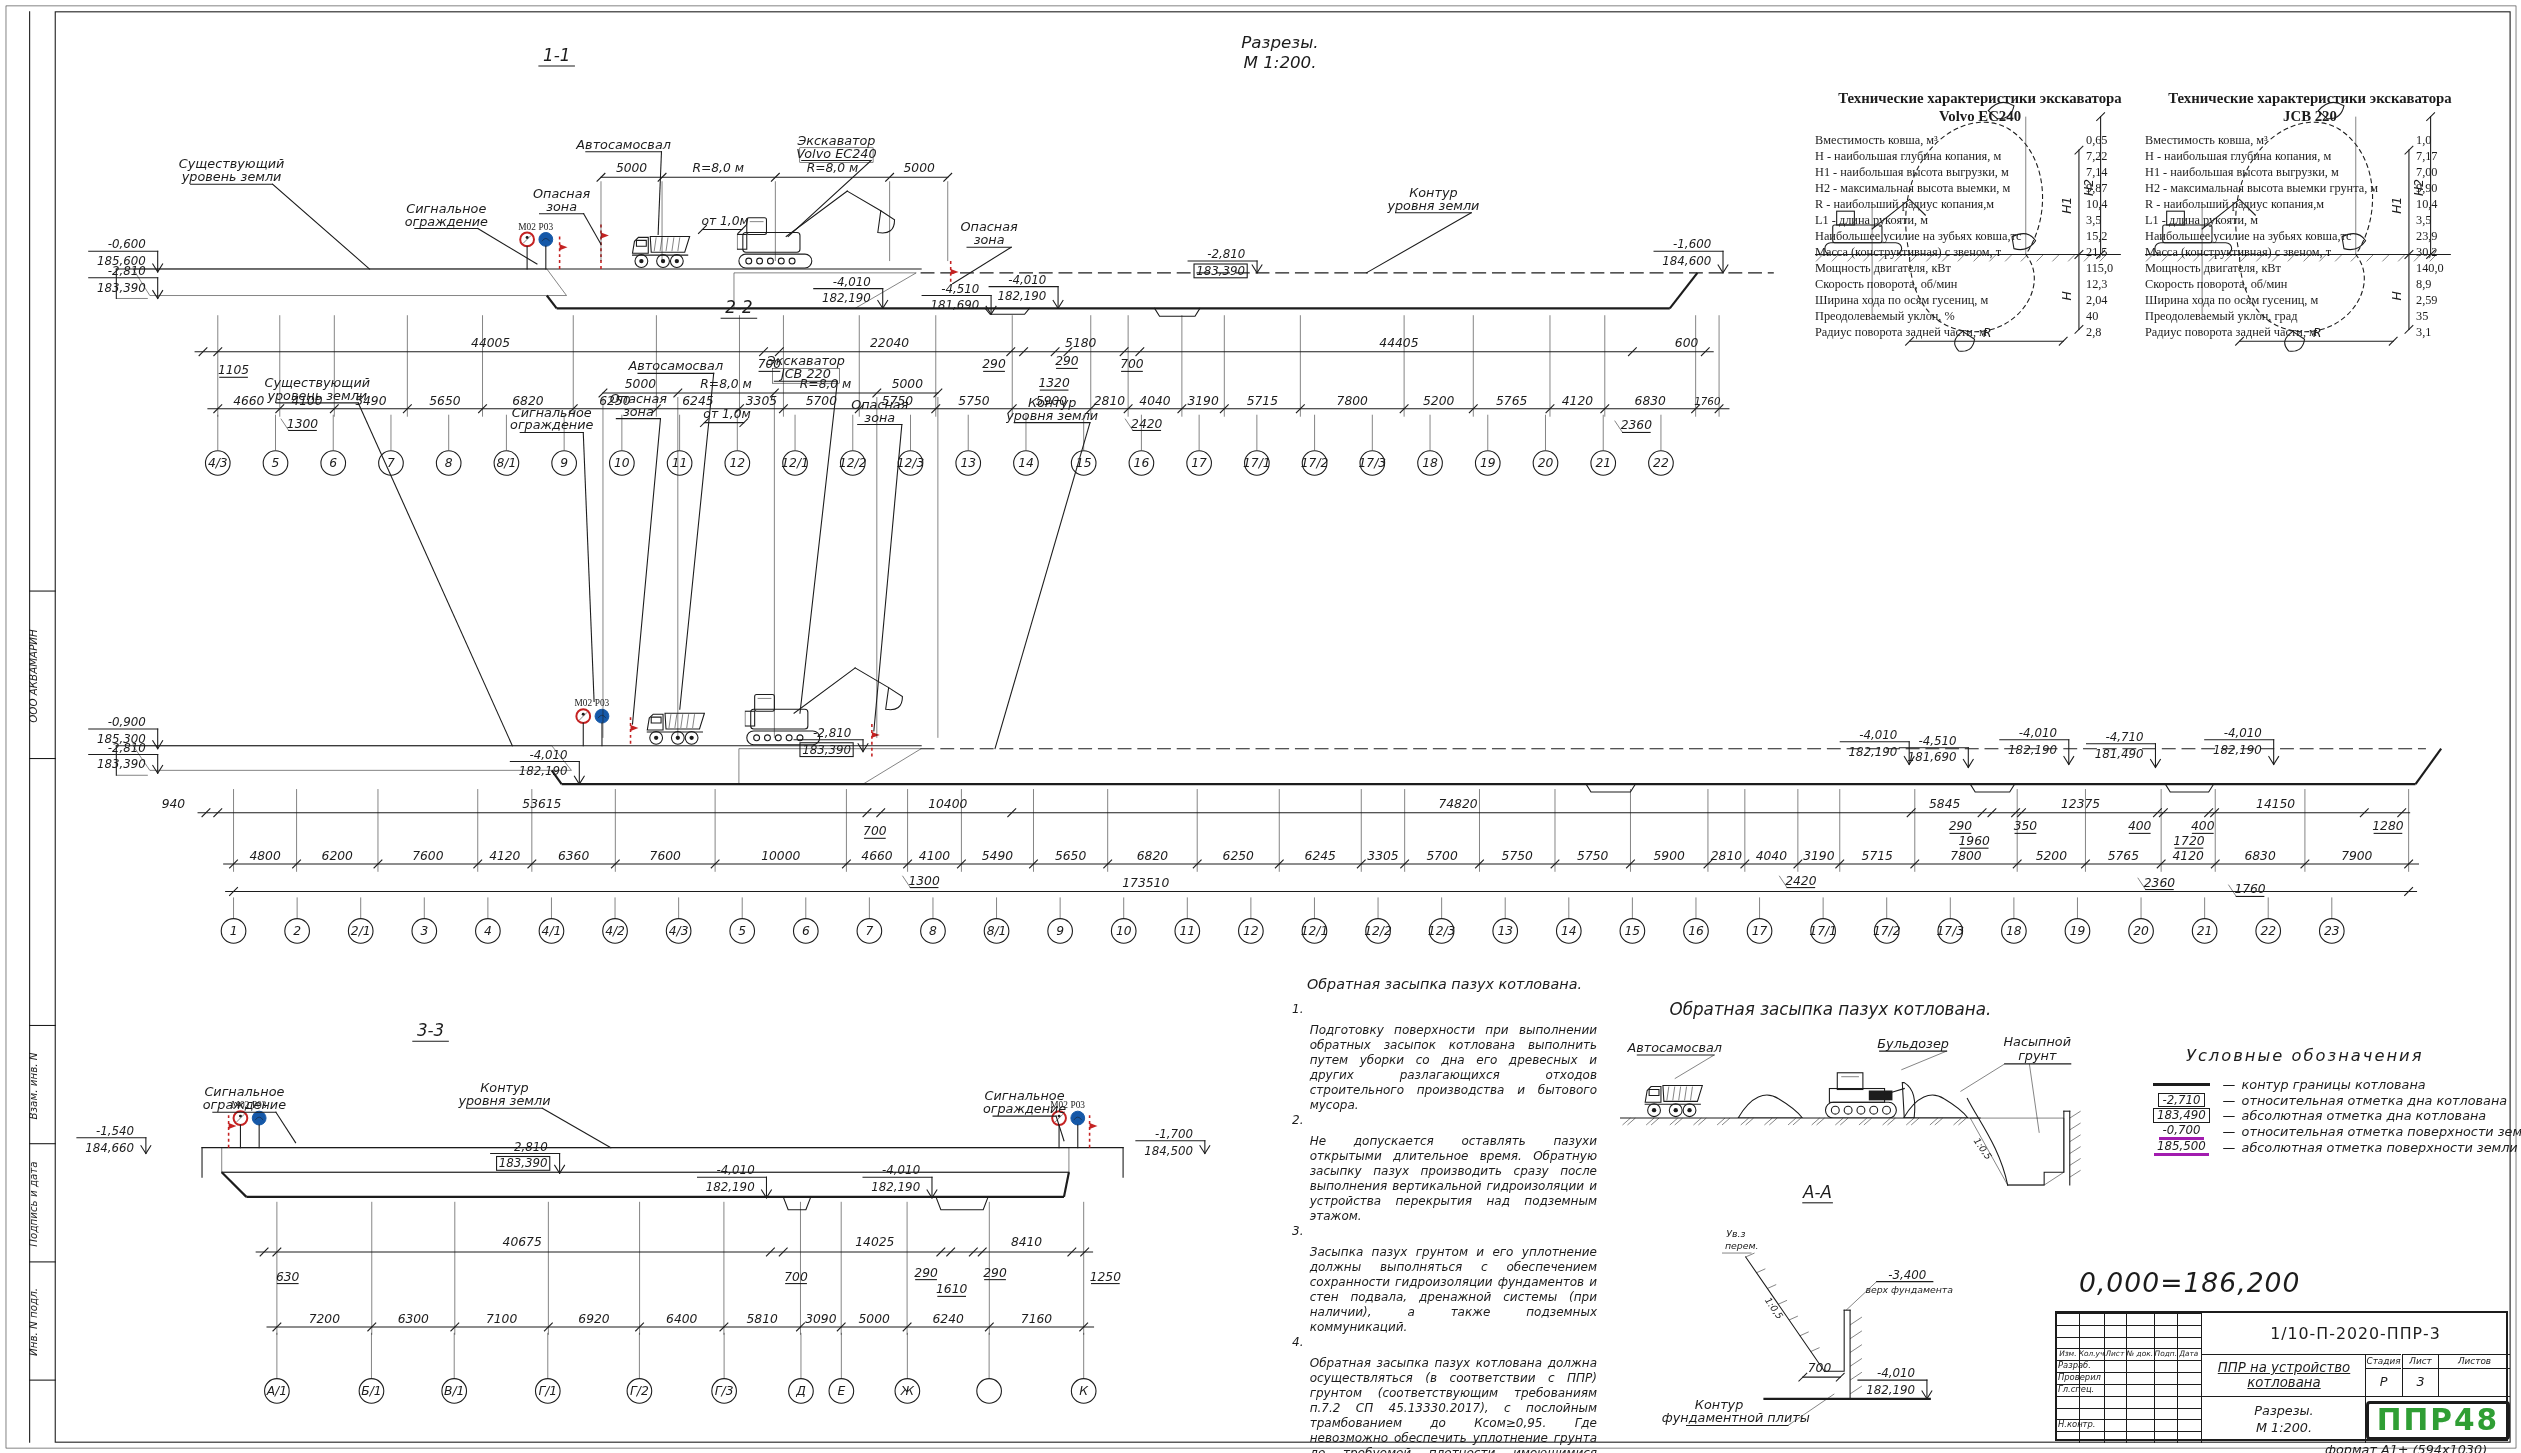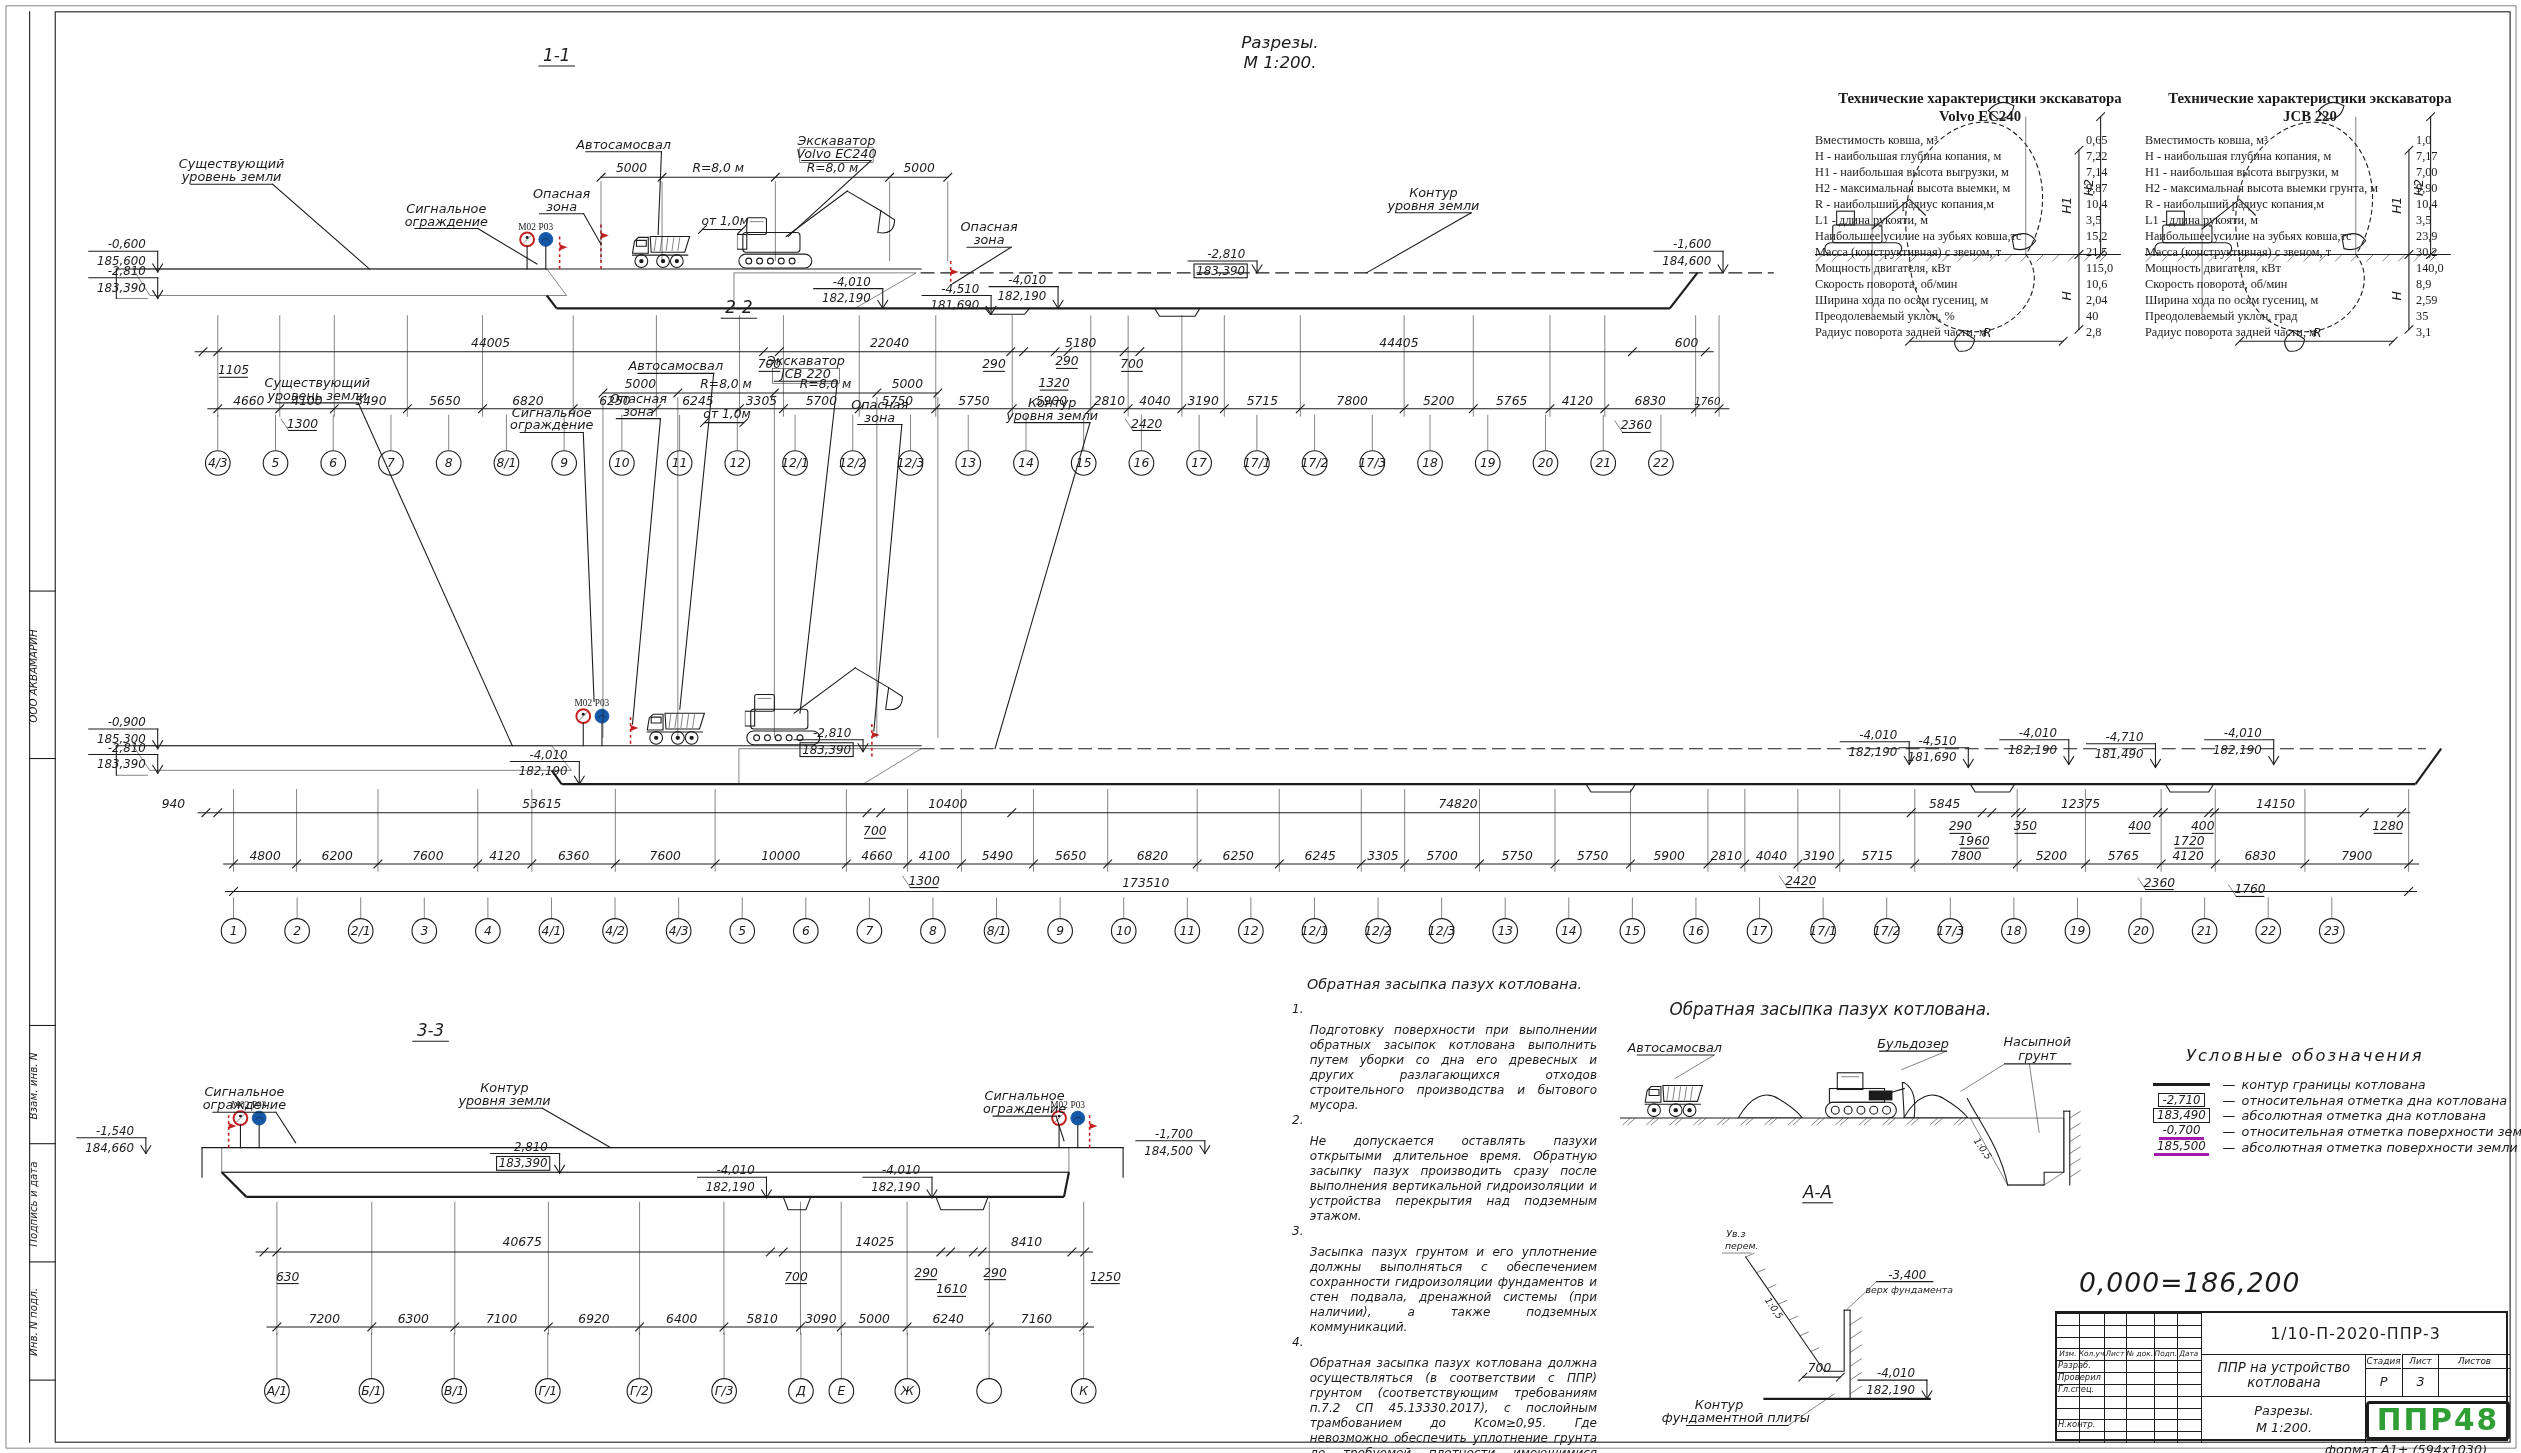--- a/index.html
+++ b/index.html
@@ -1162,21 +1162,21 @@
         <div class="r">
           <div class="lb">Масса (конструктивная) с звеном, т</div>
           <div class="vl">21,5</div>
         </div>
         <div class="r">
           <div class="lb">Мощность двигателя, кВт</div>
           <div class="vl">115,0</div>
         </div>
         <div class="r">
           <div class="lb">Скорость поворота, об/мин</div>
-          <div class="vl">10,6</div>
+          <div class="vl">12,3</div>
         </div>
         <div class="r">
           <div class="lb">Ширина хода по осям гусениц, м</div>
           <div class="vl">2,04</div>
         </div>
         <div class="r">
           <div class="lb">Преодолеваемый уклон, %</div>
           <div class="vl">40</div>
         </div>
         <div class="r">
@@ -1299,21 +1299,21 @@
           <div class="dash">—</div>
           <div class="txt">абсолютная отметка поверхности земли</div>
         </div>
       </div>
   </div>
 
   <div class="abs datum" style="left:2079px;top:1267px;">0,000=186,200</div>
 
   <div class="abs tb" style="left:2055px;top:1311px;width:453px;height:130px;" id="titleblock">
     <div class="cell noline docnum" style="left:144px;top:0;width:309px;height:41px;">1/10-П-2020-ППР-3</div>
-    <div class="cell proj" style="left:144px;top:41px;width:165px;height:41px;">ППР на устройство котлована</div>
+    <div class="cell proj" style="left:144px;top:41px;width:165px;height:41px;text-decoration:underline;">ППР на устройство котлована</div>
     <div class="cell small" style="left:308px;top:41px;width:36px;height:13.8px;">Стадия</div>
     <div class="cell small" style="left:345px;top:41px;width:36px;height:13.8px;">Лист</div>
     <div class="cell small" style="left:381px;top:41px;width:72px;height:13.8px;">Листов</div>
     <div class="cell view" style="left:308px;top:55px;width:36px;height:27.6px;">Р</div>
     <div class="cell view" style="left:345px;top:55px;width:36px;height:27.6px;">3</div>
     <div class="cell view" style="left:381px;top:55px;width:72px;height:27.6px;"></div>
     <div class="cell view" style="left:144px;top:83px;width:165px;height:47px;">
       <span><span>Разрезы.</span><br>
       <span>М 1:200.</span></span>
     </div>

